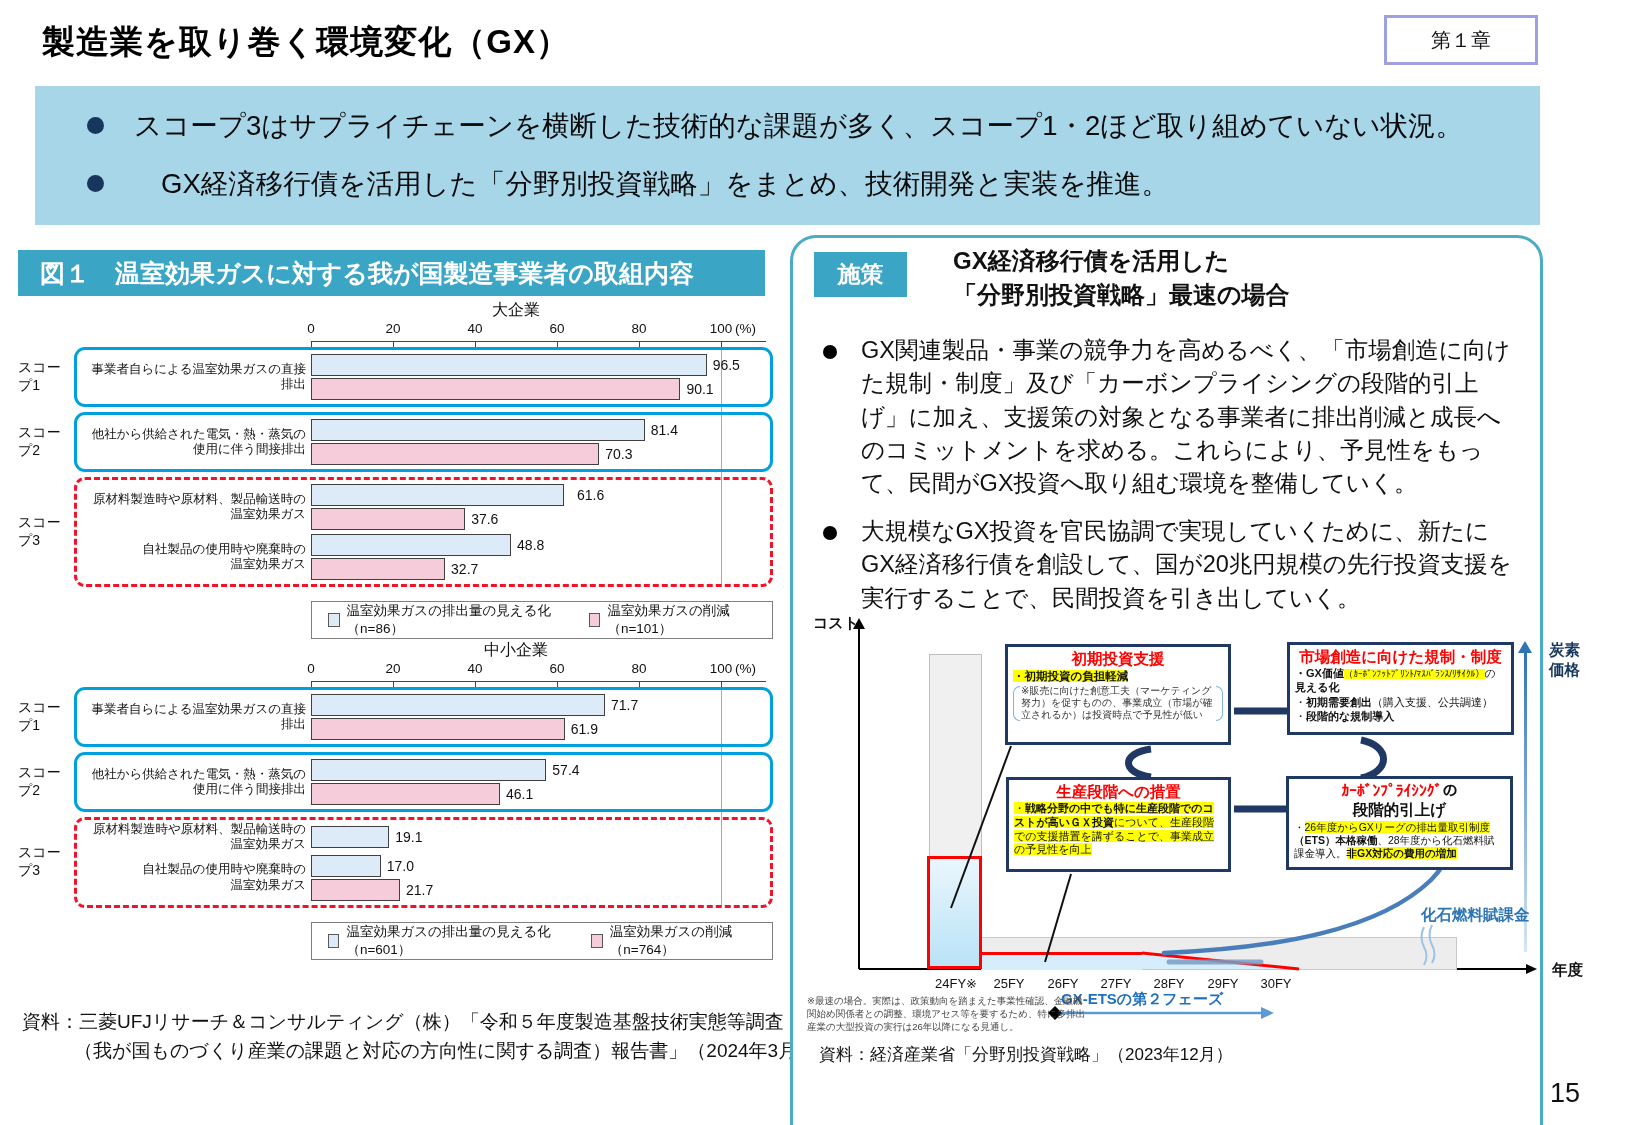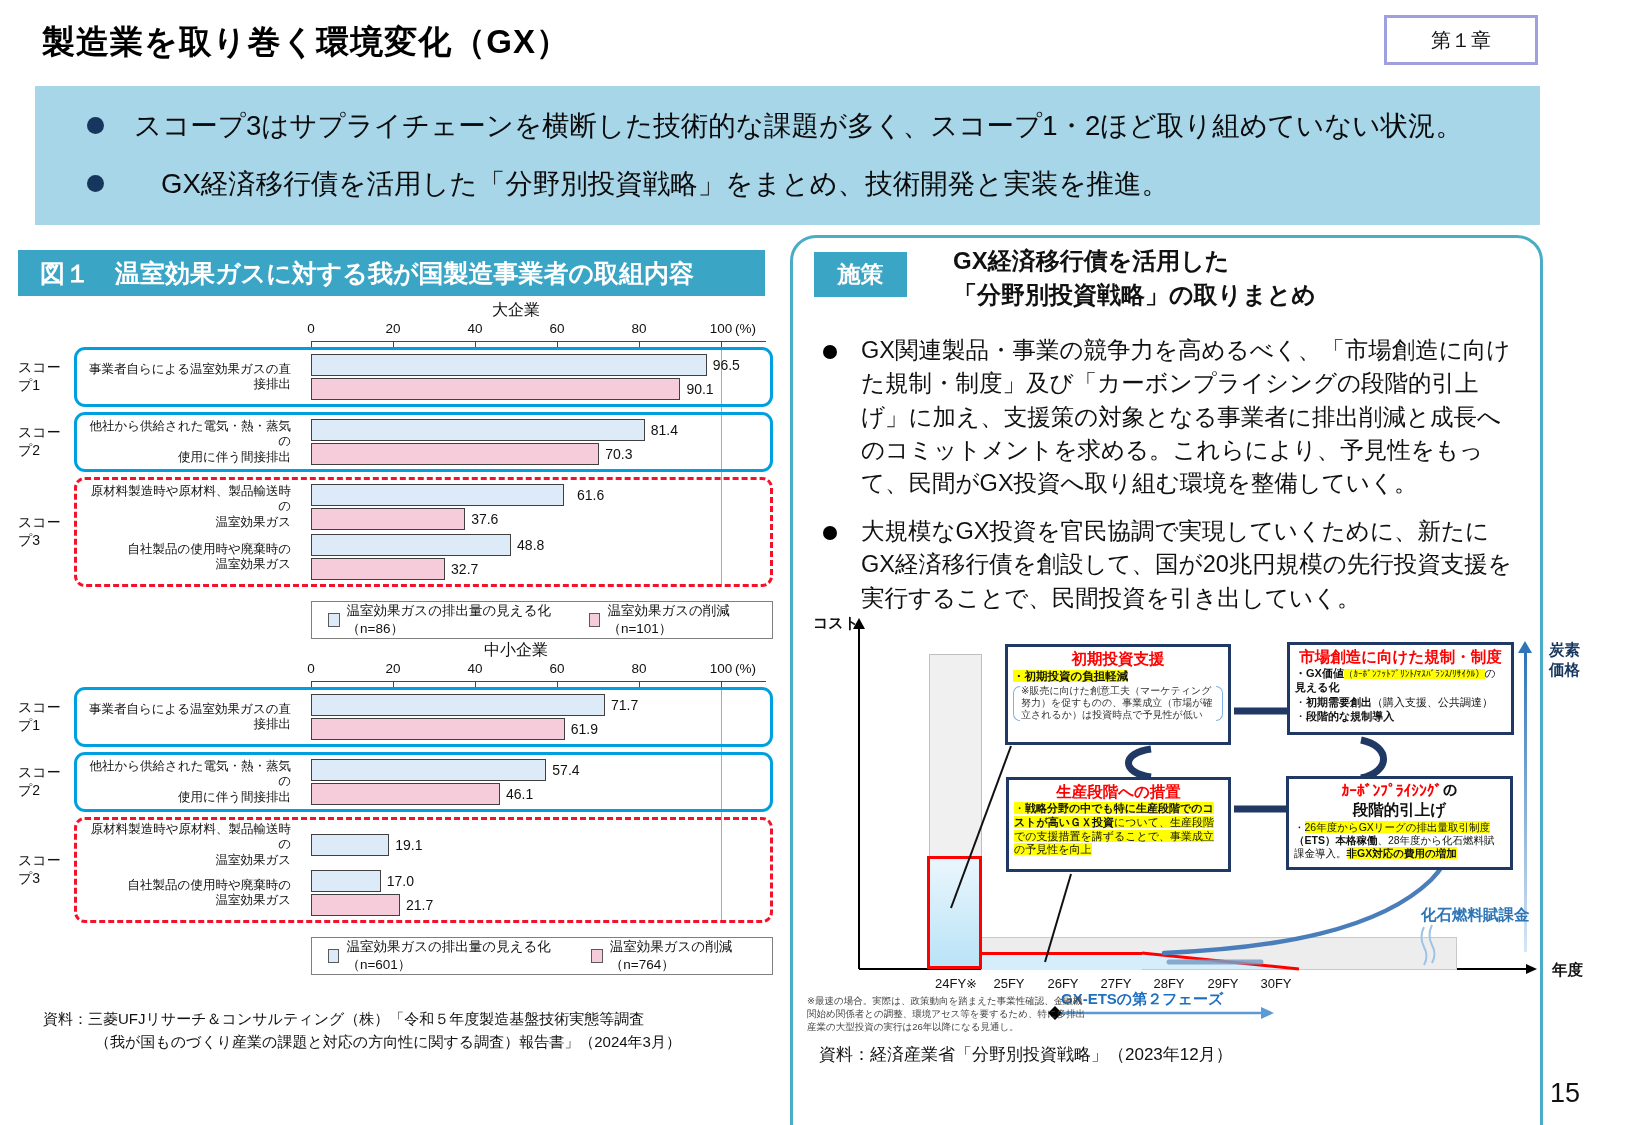--- a/index.html
+++ b/index.html
@@ -29,30 +29,30 @@
   .axis .ticklab{position:absolute;top:0;transform:translateX(-50%);font-size:13.5px;}
   .axis .unitlab{position:absolute;top:0;font-size:13.5px;}
   .plot{position:relative;}
   .gridline{position:absolute;left:703px;top:0;bottom:2px;width:1px;background:#aaa;}
   .sgroup{display:flex;margin-bottom:5px;position:relative;}
   .scope-label{width:56px;display:flex;align-items:center;font-size:14px;}
   .gbox{flex:1;border-radius:11px;padding:2px 4px;}
   .gbox.blue{border:3px solid #00a0e0;}
   .gbox.red{border:3px dashed #f2132b;}
   .item-row{display:flex;align-items:center;}
-  .cat-label{width:230px;font-size:12.5px;text-align:right;padding-right:20px;line-height:1.22;
+  .cat-label{width:230px;font-size:12.5px;text-align:right;padding-right:5px;line-height:1.22;
              white-space:pre-line;box-sizing:border-box;}
   .bars{flex:1;}
   .bar-line{position:relative;height:22px;margin:2px 0;}
   .bar{height:100%;border:1px solid #404040;box-sizing:border-box;}
   .bar-val{position:absolute;top:50%;transform:translateY(-50%);font-size:14px;}
   .legend{margin:9px 0 0 293px;display:inline-flex;border:1.3px solid #7f7f7f;padding:0 16px;gap:34px;align-items:flex-start;}
   .legend-item{display:flex;align-items:center;gap:7px;font-size:13.5px;}
   .legend-sw{width:14px;height:14px;border:1px solid #595959;box-sizing:border-box;}
-  .fig-source{left:43px;top:1008px;font-size:15px;line-height:1.5;}
+  .fig-source{left:22px;top:1008px;font-size:19px;line-height:1.5;}
   .fig-source .l2{padding-left:52px;}
 
   
   .policy-panel{left:790px;top:235px;width:753px;height:1003px;border:3.5px solid #4bacc6;border-radius:26px;
                 background:#fff;box-sizing:border-box;}
   .policy-badge{left:21px;top:14px;width:93px;height:45px;background:#3ba5c5;color:#fff;font-size:23px;
                 font-weight:bold;display:flex;align-items:center;justify-content:center;}
   .policy-heading{left:160px;top:6px;font-size:24px;font-weight:bold;line-height:1.4;}
   .policy-bullets{left:28px;top:96px;width:700px;}
   .policy-bullet{display:flex;align-items:flex-start;margin-bottom:14px;}
@@ -310,21 +310,21 @@
     </div></div>
 <div class="abs fig-source">
   <div class="l1">資料：三菱UFJリサーチ＆コンサルティング（株）「令和５年度製造基盤技術実態等調査</div>
   <div class="l2">（我が国ものづくり産業の課題と対応の方向性に関する調査）報告書」（2024年3月）</div>
 </div>
 
 <div class="abs policy-panel">
   <div class="abs policy-badge">施策</div>
   <div class="abs policy-heading">
     <div>GX経済移行債を活用した</div>
-    <div>「分野別投資戦略」の取りまとめ</div>
+    <div>「分野別投資戦略」最速の場合</div>
   </div>
   <div class="abs policy-bullets">
     <div class="policy-bullet">
       <span class="dot"></span>
       <span class="txt">GX関連製品・事業の競争力を高めるべく、「市場創造に向けた規制・制度」及び「カーボンプライシングの段階的引上げ」に加え、支援策の対象となる事業者に排出削減と成長へのコミットメントを求める。これらにより、予見性をもって、民間がGX投資へ取り組む環境を整備していく。</span>
     </div>
     <div class="policy-bullet">
       <span class="dot"></span>
       <span class="txt">大規模なGX投資を官民協調で実現していくために、新たにGX経済移行債を創設して、国が20兆円規模の先行投資支援を実行することで、民間投資を引き出していく。</span>
     </div>

